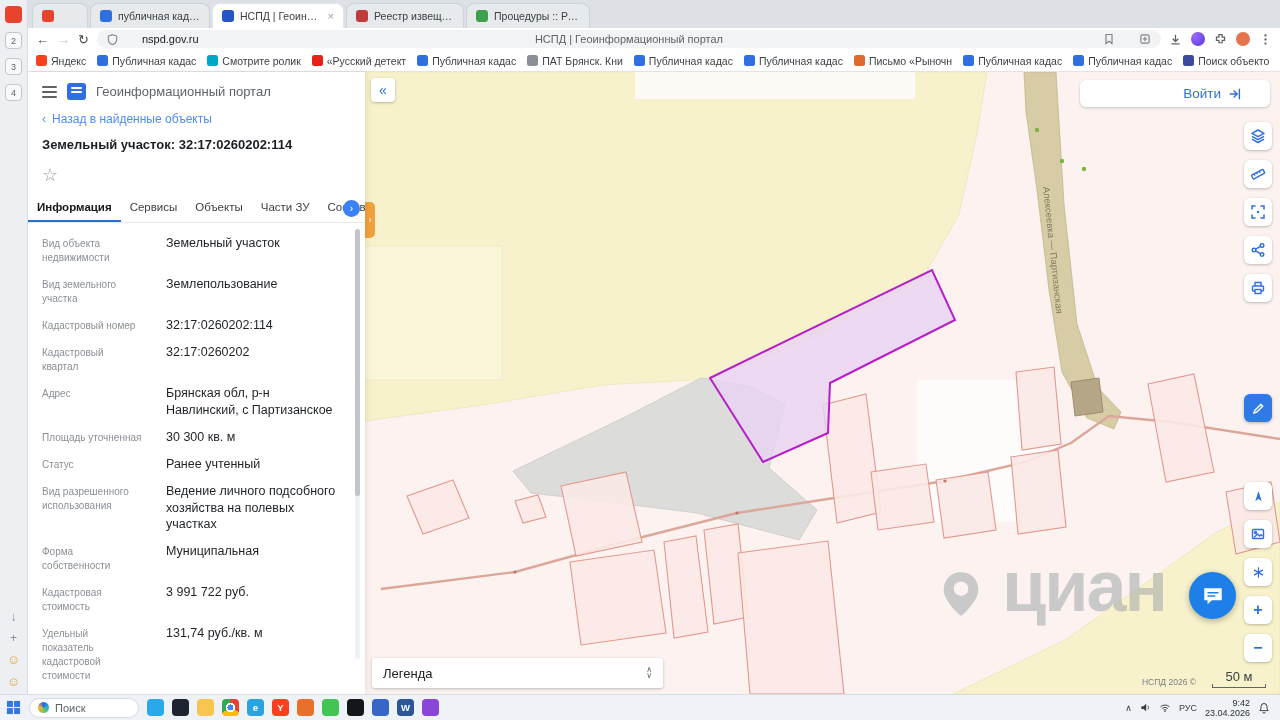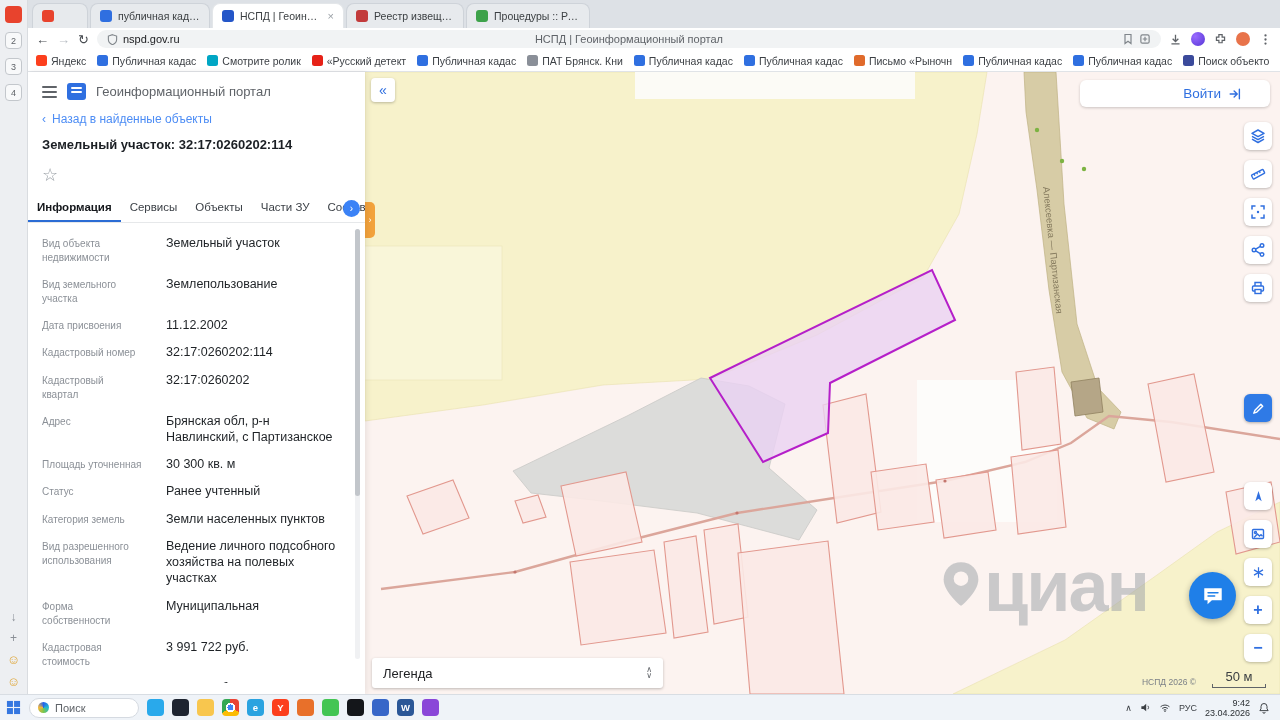--- a/index.html
+++ b/index.html
@@ -18,21 +18,21 @@
   #chrome{position:absolute;left:28px;top:0;width:1252px;height:72px;}
   #tabstrip{height:28px;background:#dde1e6;display:flex;align-items:flex-end;padding-left:4px;}
   .tab{height:25px;border-radius:8px 8px 0 0;display:flex;align-items:center;gap:6px;padding:0 9px;font-size:10.5px;color:#3c4043;background:#e7eaed;margin-right:2px;border:1px solid #ced3d9;border-bottom:none;white-space:nowrap;overflow:hidden;}
   .tab.active{background:#fff;border-color:#e3e6e9;}
   .tab .lbl{overflow:hidden;text-overflow:ellipsis;max-width:96px;}
   .fav{width:12px;height:12px;border-radius:3px;flex:none;}
   .tab .x{color:#9aa0a6;font-size:11px;margin-left:2px;}
   #addressbar{height:22px;background:#fff;display:flex;align-items:center;padding:0 8px;gap:8px;}
   .nav-ico{font-size:13px;color:#474b50;line-height:1;}
   .nav-ico.dis{color:#b9bec4;}
-  #url-pill{flex:1;height:18px;background:#f1f3f4;border-radius:9px;display:flex;align-items:center;padding:0 10px;gap:5px;position:relative;}
+  #url-pill{flex:1;height:18px;background:#f1f3f4;border-radius:9px;display:flex;align-items:center;padding:0 10px;gap:24px;position:relative;}
   #url-text{font-size:11px;color:#202124;}
   #page-title{position:absolute;left:0;right:0;text-align:center;font-size:11px;color:#5f6368;pointer-events:none;}
   .pill-ico{margin-left:auto;}
   .abar-right{display:flex;align-items:center;gap:9px;}
   .alice{width:14px;height:14px;border-radius:50%;background:radial-gradient(circle at 30% 30%,#9a6bff,#5636d6);}
   .avatar{width:14px;height:14px;border-radius:50%;background:#e8734a;}
   #bookmarks{height:22px;background:#fff;border-bottom:1px solid #e0e3e7;display:flex;align-items:center;padding:0 8px;overflow:hidden;}
   .bm{display:flex;align-items:center;gap:4px;font-size:10.5px;color:#3b3f44;margin-right:11px;white-space:nowrap;}
   .bm .fav{width:11px;height:11px;border-radius:2.5px;}
 
@@ -70,21 +70,21 @@
   .orange-tab{position:absolute;left:0;top:130px;width:10px;height:36px;background:#f2a23c;border-radius:0 5px 5px 0;color:#fff;font-size:9px;display:flex;align-items:center;justify-content:center;}
   .login-btn{position:absolute;right:10px;top:8px;width:190px;height:27px;background:#fff;border-radius:6px;box-shadow:0 1px 3px rgba(0,0,0,.2);display:flex;align-items:center;justify-content:flex-end;gap:7px;padding-right:28px;color:#2f6fe0;font-size:13.5px;}
   .tools1{position:absolute;right:8px;top:50px;display:flex;flex-direction:column;gap:10px;}
   .tools2{position:absolute;right:8px;top:410px;display:flex;flex-direction:column;gap:10px;}
   .blue-btn{position:absolute;right:8px;top:322px;width:28px;height:28px;background:#2f7ae6;border-radius:6px;box-shadow:0 1px 3px rgba(0,0,0,.3);display:flex;align-items:center;justify-content:center;}
   .zoom-txt{color:#2f6fe0;font-size:16px;font-weight:bold;line-height:1;}
   .chat-btn{position:absolute;right:44px;top:500px;width:47px;height:47px;border-radius:50%;background:#1f7fe8;box-shadow:0 2px 6px rgba(0,0,0,.3);display:flex;align-items:center;justify-content:center;}
   .legend{position:absolute;left:7px;bottom:6px;width:291px;height:30px;background:#fff;border-radius:3px;box-shadow:0 1px 3px rgba(0,0,0,.25);display:flex;align-items:center;padding:0 11px;}
   .legend .txt{font-size:13px;color:#202124;}
   .legend .sort{margin-left:auto;display:flex;flex-direction:column;color:#5f6368;font-size:8px;line-height:6px;}
-  .watermark{position:absolute;left:575px;top:478px;display:flex;align-items:center;gap:2px;opacity:.5;pointer-events:none;}
+  .watermark{position:absolute;left:575px;top:478px;display:flex;align-items:flex-end;gap:20px;opacity:.5;pointer-events:none;}
   .watermark .wm-txt{font-size:72px;font-weight:bold;color:#9aa0a6;letter-spacing:-2px;line-height:1;}
   .map-copy{position:absolute;right:84px;bottom:7px;font-size:8.5px;color:#7b8087;}
   .map-scale{position:absolute;right:14px;bottom:6px;text-align:center;}
   .map-scale .s-lbl{font-size:13px;color:#3c4043;}
   .map-scale .s-bar{width:54px;height:4px;border:1px solid #5f6368;border-top:none;}
 
   
   #taskbar{position:absolute;left:0;top:694px;width:1280px;height:26px;background:#eff3f8;border-top:1px solid #d8dde3;display:flex;align-items:center;padding:0 6px;gap:8px;z-index:10;}
   .search-pill{height:20px;width:110px;background:#fff;border:1px solid #d5dae1;border-radius:10px;display:flex;align-items:center;gap:6px;padding:0 8px;}
   .search-dot{width:11px;height:11px;border-radius:50%;background:conic-gradient(#2563eb,#22b8cf,#7cc64c,#f3b53b,#2563eb);}
@@ -250,46 +250,38 @@
       <div class="fields">
         <div class="field">
             <span class="f-label">Вид объекта недвижимости</span>
             <span class="f-value">Земельный участок</span>
           </div>
         <div class="field">
             <span class="f-label">Вид земельного участка</span>
             <span class="f-value">Землепользование</span>
           </div>
         <div class="field">
-            <span class="f-label">Дата присвоения</span>
-            <span class="f-value">11.12.2002</span>
-          </div>
-        <div class="field">
             <span class="f-label">Кадастровый номер</span>
             <span class="f-value">32:17:0260202:114</span>
           </div>
         <div class="field">
             <span class="f-label">Кадастровый квартал</span>
             <span class="f-value">32:17:0260202</span>
           </div>
         <div class="field">
             <span class="f-label">Адрес</span>
             <span class="f-value">Брянская обл, р-н Навлинский, с Партизанское</span>
           </div>
         <div class="field">
             <span class="f-label">Площадь уточненная</span>
             <span class="f-value">30 300 кв. м</span>
           </div>
         <div class="field">
             <span class="f-label">Статус</span>
             <span class="f-value">Ранее учтенный</span>
-          </div>
-        <div class="field">
-            <span class="f-label">Категория земель</span>
-            <span class="f-value">Земли населенных пунктов</span>
           </div>
         <div class="field">
             <span class="f-label">Вид разрешенного использования</span>
             <span class="f-value">Ведение личного подсобного хозяйства на полевых участках</span>
           </div>
         <div class="field">
             <span class="f-label">Форма собственности</span>
             <span class="f-value">Муниципальная</span>
           </div>
         <div class="field">

